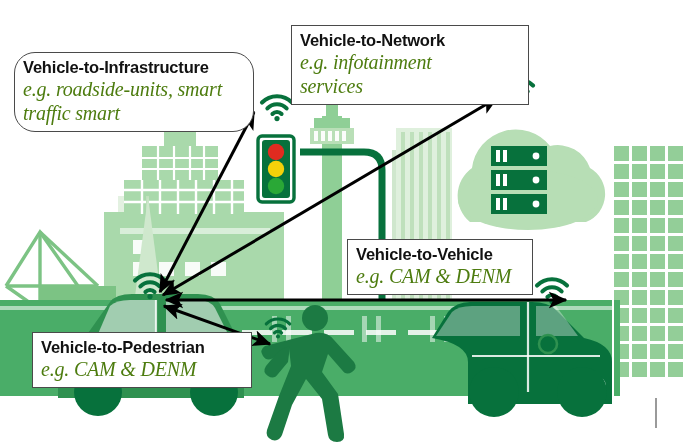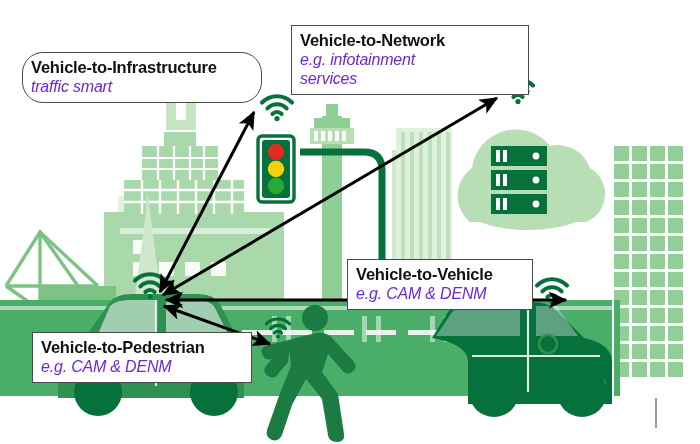--- a/index.html
+++ b/index.html
@@ -9,28 +9,28 @@
   .callout{
     position:absolute;background:#ffffff;border:1.6px solid #4a4a4a;
     box-sizing:border-box;padding:5px 8px 6px 8px;
   }
   .callout .title{
     font-family:"Liberation Sans", sans-serif;
     font-weight:bold;font-size:16.5px;line-height:1.15;color:#121212;
     letter-spacing:-0.2px;white-space:nowrap;
   }
   .callout .sub{
-    font-family:Liberation Sans, sans-serif;
-    font-style:italic;font-size:16px;line-height:1.2;color:#6d28d9;
+    font-family:Liberation Serif, serif;
+    font-style:italic;font-size:20px;line-height:1.2;color:#4d7c0f;
     letter-spacing:-0.2px;
   }
   .callout .sub.nowrap{white-space:nowrap;}
-  #c-v2i{left:22px;top:52px;width:240px;border-radius:21px;}
+  #c-v2i{left:14px;top:52px;width:240px;border-radius:21px;}
   #c-v2n{left:291px;top:25px;width:238px;}
-  #c-v2v{left:347px;top:239px;width:186px;margin-top:20px;}
+  #c-v2v{left:347px;top:239px;width:186px;}
   #c-v2p{left:32px;top:332px;width:220px;}
   .edge-mark{position:absolute;background:#9a9a9a;}
 </style>
 </head>
 <body>
 
 <div id="stage">
 
   <svg id="scene" viewBox="0 0 700 444" width="700" height="444">
 
@@ -312,20 +312,21 @@
     <g stroke="#000000" stroke-width="3" fill="none">
       <line x1="160" y1="292" x2="254" y2="112" marker-start="url(#ah)" marker-end="url(#ah)"></line>
       <line x1="163" y1="295" x2="497" y2="98" marker-start="url(#ah)" marker-end="url(#ah)"></line>
       <line x1="166" y1="300" x2="566" y2="300" marker-start="url(#ah)" marker-end="url(#ah)"></line>
       <line x1="164" y1="306" x2="270" y2="344" marker-start="url(#ah)" marker-end="url(#ah)"></line>
     </g>
   </svg>
 
   <div class="callout" id="c-v2i">
     <div class="title">Vehicle-to-Infrastructure</div>
+    <div class="sub nowrap">e.g. roadside-units, smart</div>
     <div class="sub">traffic smart</div>
   </div>
 
   <div class="callout" id="c-v2n">
     <div class="title">Vehicle-to-Network</div>
     <div class="sub nowrap">e.g. infotainment</div>
     <div class="sub">services</div>
   </div>
 
   <div class="callout" id="c-v2v">

